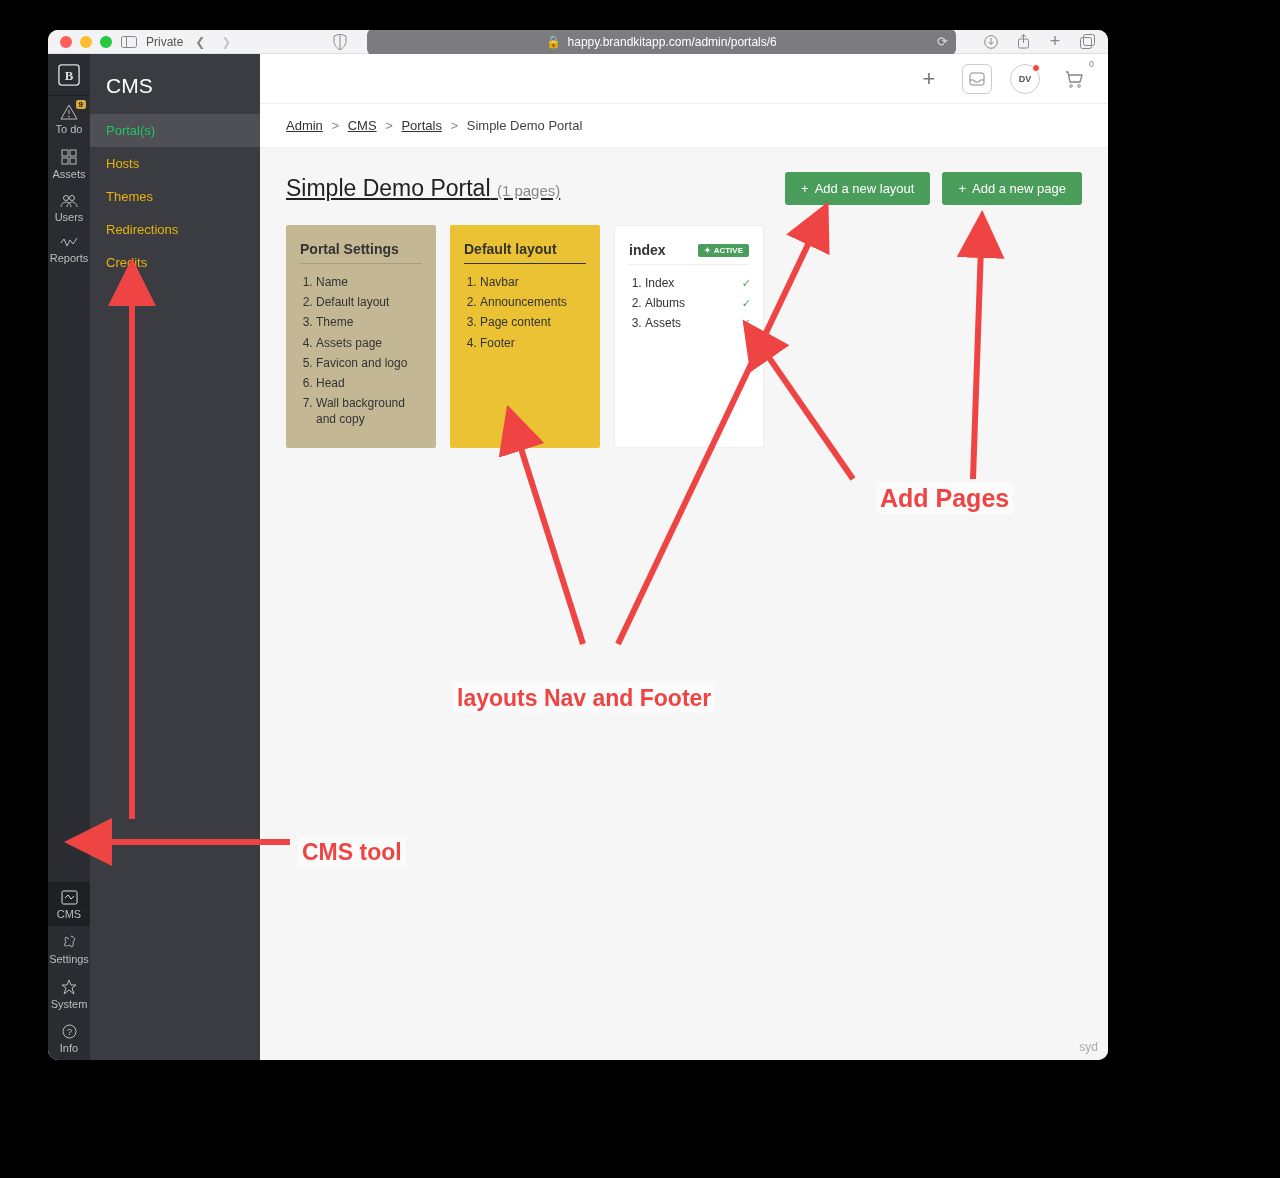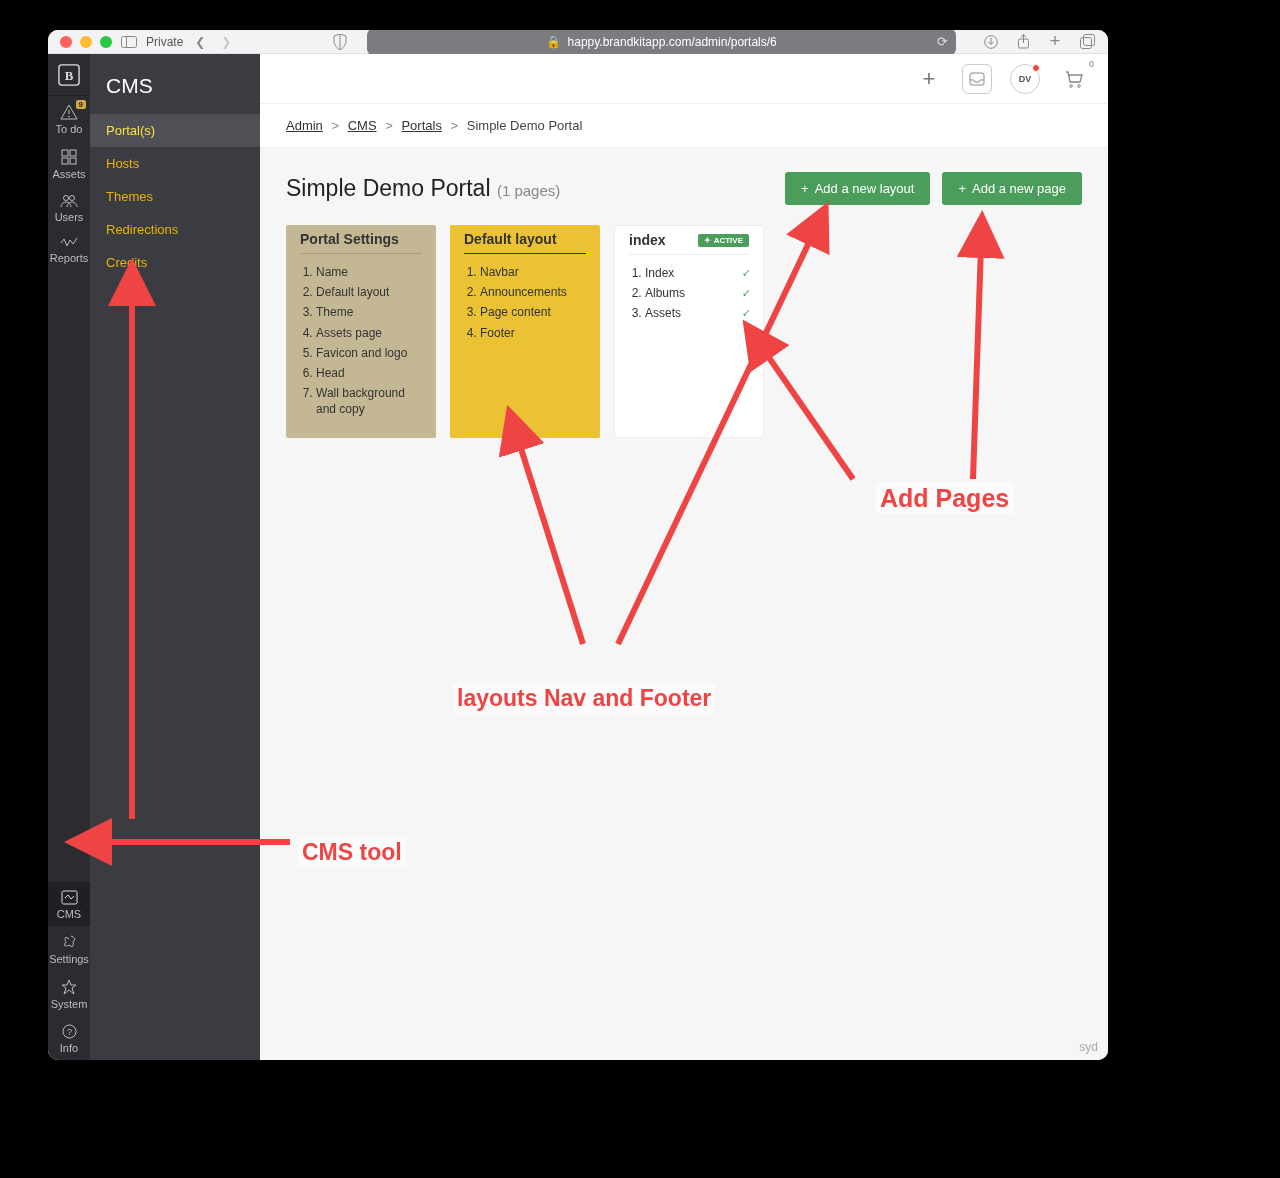--- a/index.html
+++ b/index.html
@@ -63,47 +63,47 @@
   .nav-a-item .lbl { font-size:11px; }
   .badge { position:absolute; top:4px; right:4px; background:#d8a93f; color:#222; font-size:8px;
     padding:0 3px; border-radius:2px; font-weight:600;}
   .spacer {flex:1;}
 
   .sidebar-b {
     width:170px; background:#3a3c41; color:#ddd; display:flex; flex-direction:column;
   }
   .sb-title { padding:20px 16px 16px; font-size:21px; font-weight:400; color:#fff;}
   .sb-item { padding:9px 16px; font-size:13px; cursor:pointer; color:#eab308;}
-  .sb-item.active { background:#4e5055; color:#fde047;}
+  .sb-item.active { background:#4e5055; color:#22c55e;}
 
   .main { flex:1; background:#f6f6f6; display:flex; flex-direction:column; min-width:0;}
   .topbar { height:50px; background:#fff; display:flex; align-items:center;
     justify-content:flex-end; padding:0 20px; gap:18px; border-bottom:1px solid #eee;}
   .top-icn { width:30px; height:30px; display:flex; align-items:center; justify-content:center;
     cursor:pointer; color:#555; border-radius:50%; position:relative;}
   .top-icn.outline { border:1.5px solid #ccc; }
   .avatar { border:1.5px solid #ccc; border-radius:50%; font-size:9px; color:#555; font-weight:600;}
   .avatar-dot{position:absolute;top:-1px;right:-1px;width:8px;height:8px;background:#e74c3c;border-radius:50%;border:1.5px solid #fff;}
   .cart-sup{position:absolute;top:-5px;right:-6px;font-size:9px;color:#888;}
 
   .crumbs { background:#fff; padding:14px 26px; font-size:13px; color:#444;
      border-bottom:1px solid #eee;}
   .crumbs a { color:#333; text-decoration:underline; cursor:pointer;}
   .crumbs .sep{ margin:0 5px; color:#888;}
 
   .content { padding:24px 26px; }
   .page-head { display:flex; align-items:center; justify-content:space-between; margin-bottom:20px;}
-  .page-title { font-size:23px; font-weight:400; color:#222;}
+  .page-title { font-size:23px; font-weight:400; color:#222;text-decoration:underline;}
   .page-title .sub{ font-size:15px; color:#888; font-weight:300;}
   .btns { display:flex; gap:12px;}
   .btn { background:#4a9d5b; color:#fff; border:none; padding:9px 16px; font-size:13px;
     border-radius:3px; cursor:pointer; display:flex; align-items:center; gap:6px;}
 
   .cards { display:flex; gap:14px; }
-  .card { width:150px; min-height:188px; padding:6px 14px 16px; font-size:12px;
+  .card { width:150px; min-height:188px; padding:16px 14px 16px; font-size:12px;
     border-radius:2px; position:relative;}
   .card h3 { font-size:14px; font-weight:600; margin-bottom:10px; padding-bottom:6px;}
   .card ol { padding-left:16px; }
   .card li { margin-bottom:4px; line-height:1.35;}
   .card-settings { background:#c4b894; color:#333;}
   .card-settings h3{border-bottom:1px solid #a99e7c;}
   .card-layout { background:#eac233; color:#333;}
   .card-layout h3{border-bottom:1.5px solid #333;}
   .card-index { background:#fff; color:#333; border:1px solid #eee;}
   .card-index h3{border-bottom:1px solid #eee; display:flex; align-items:center; justify-content:space-between;}

